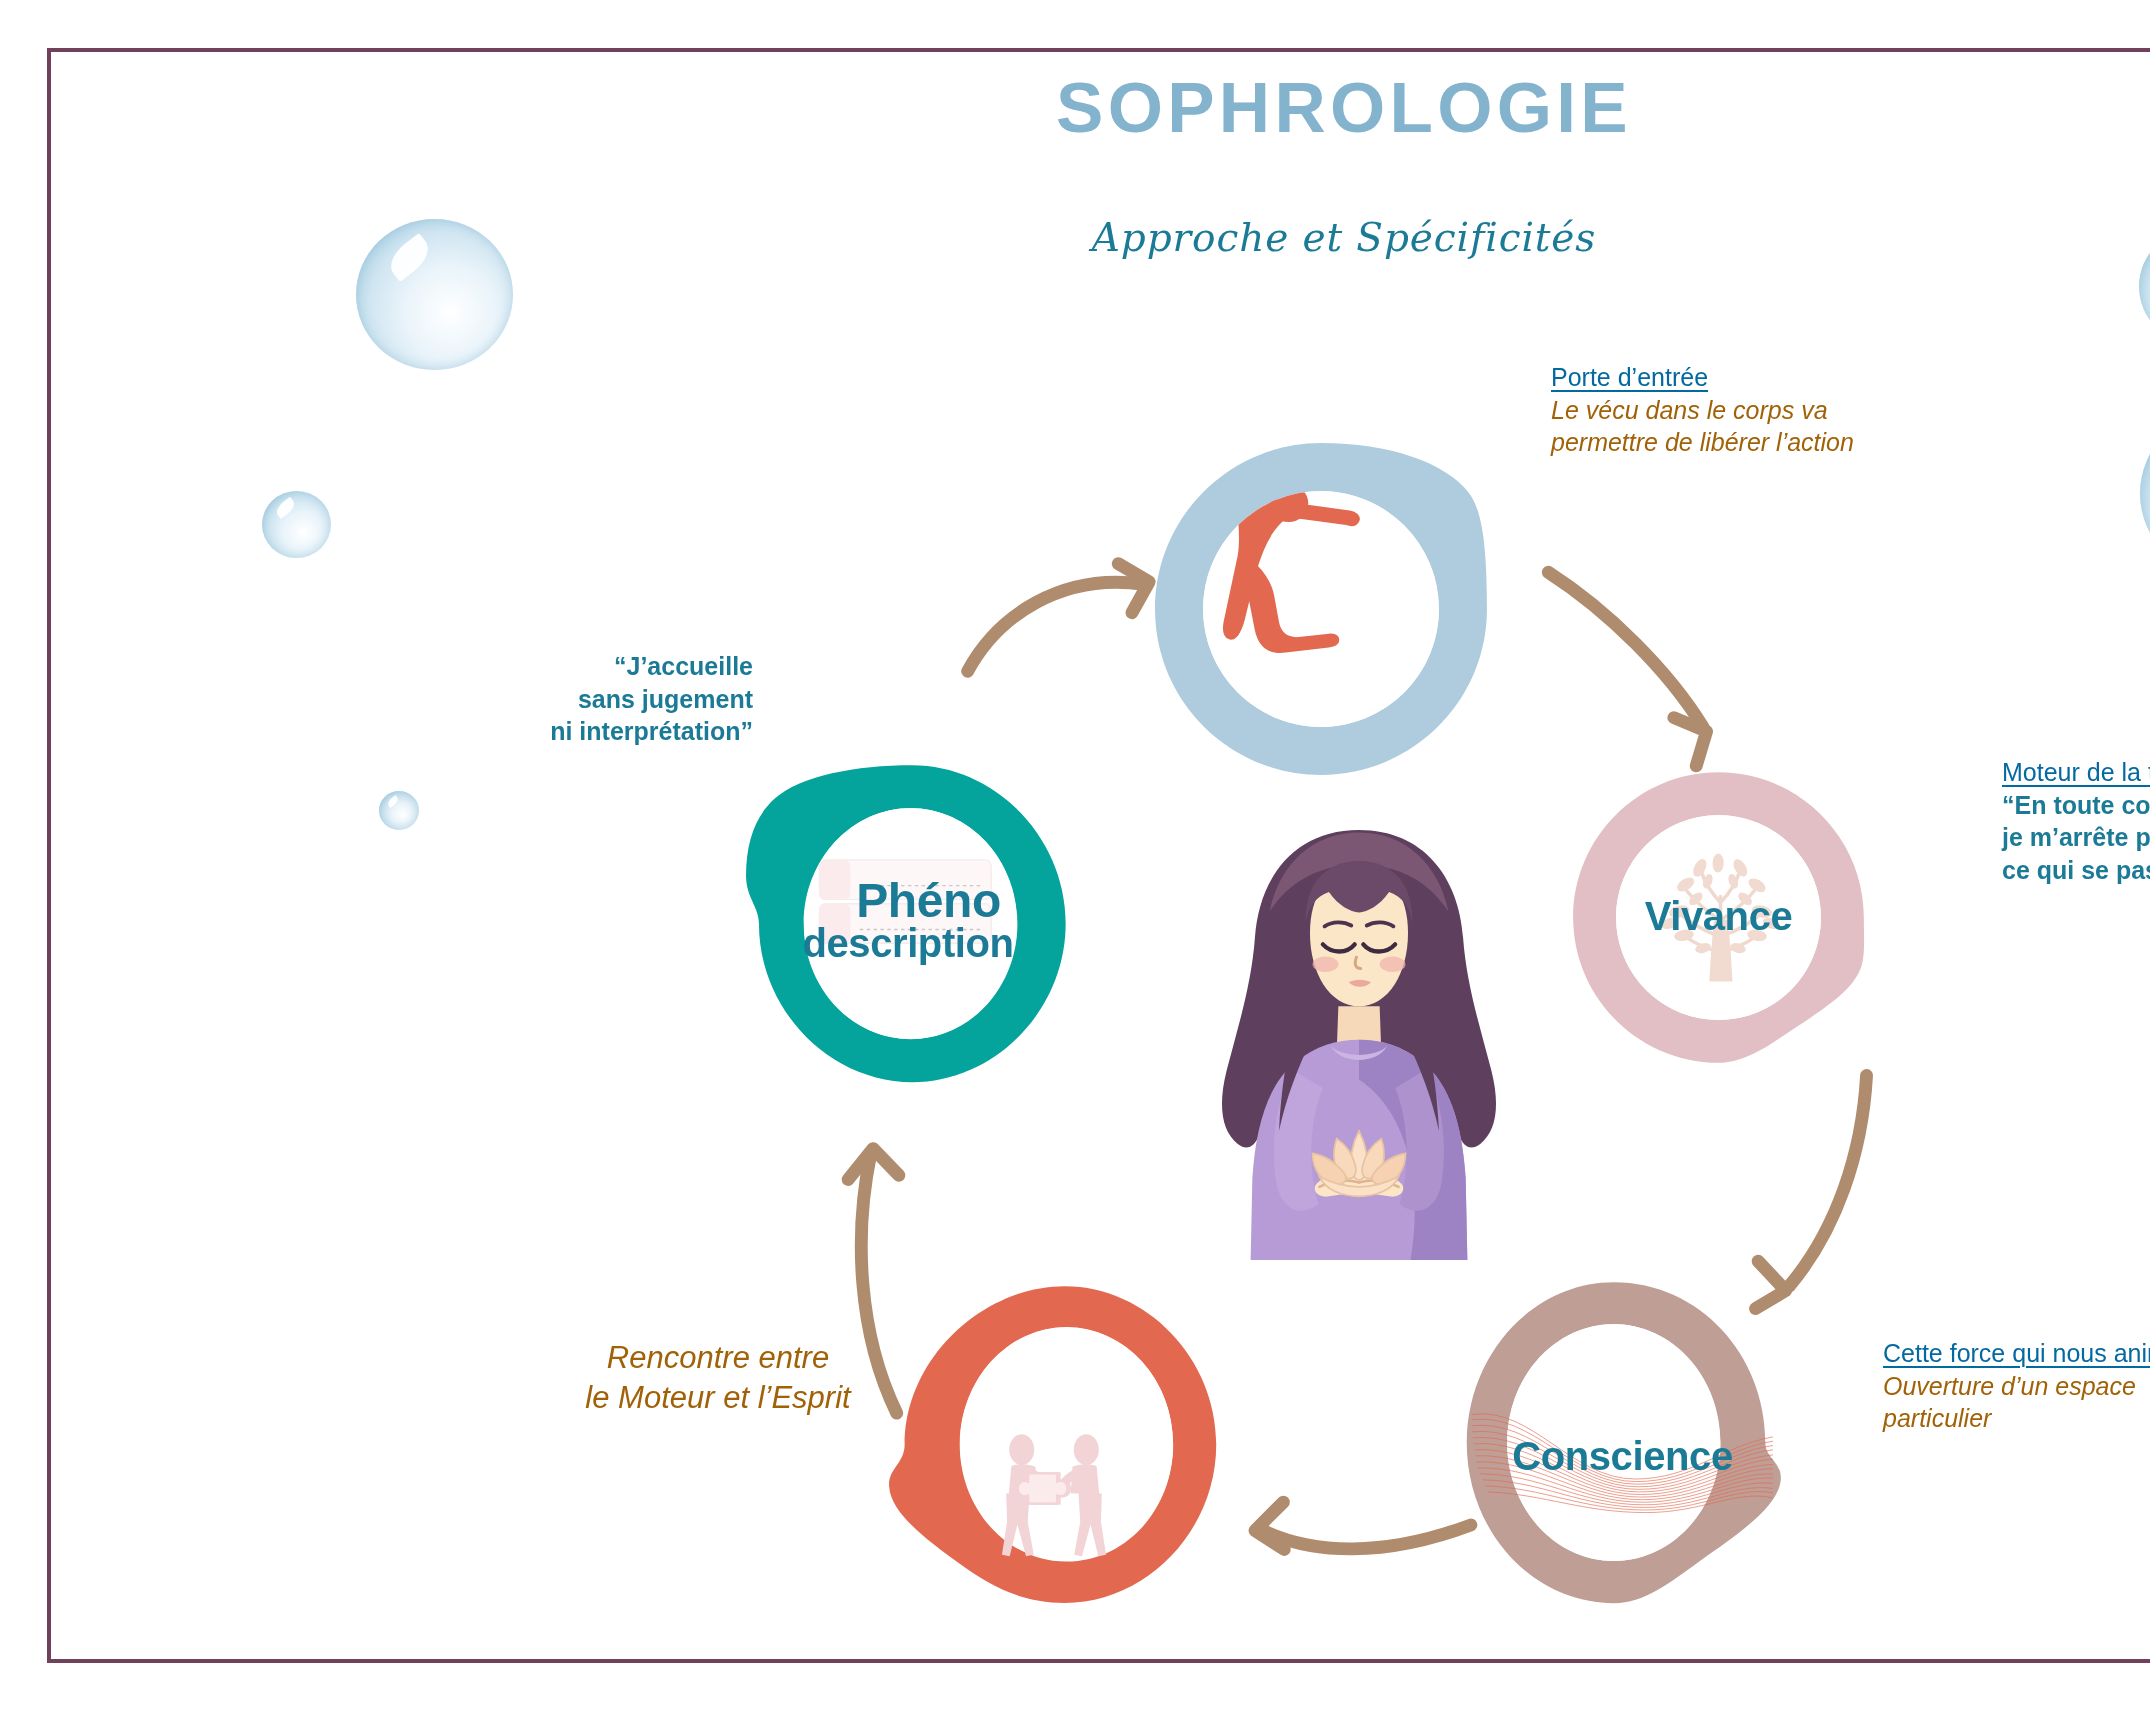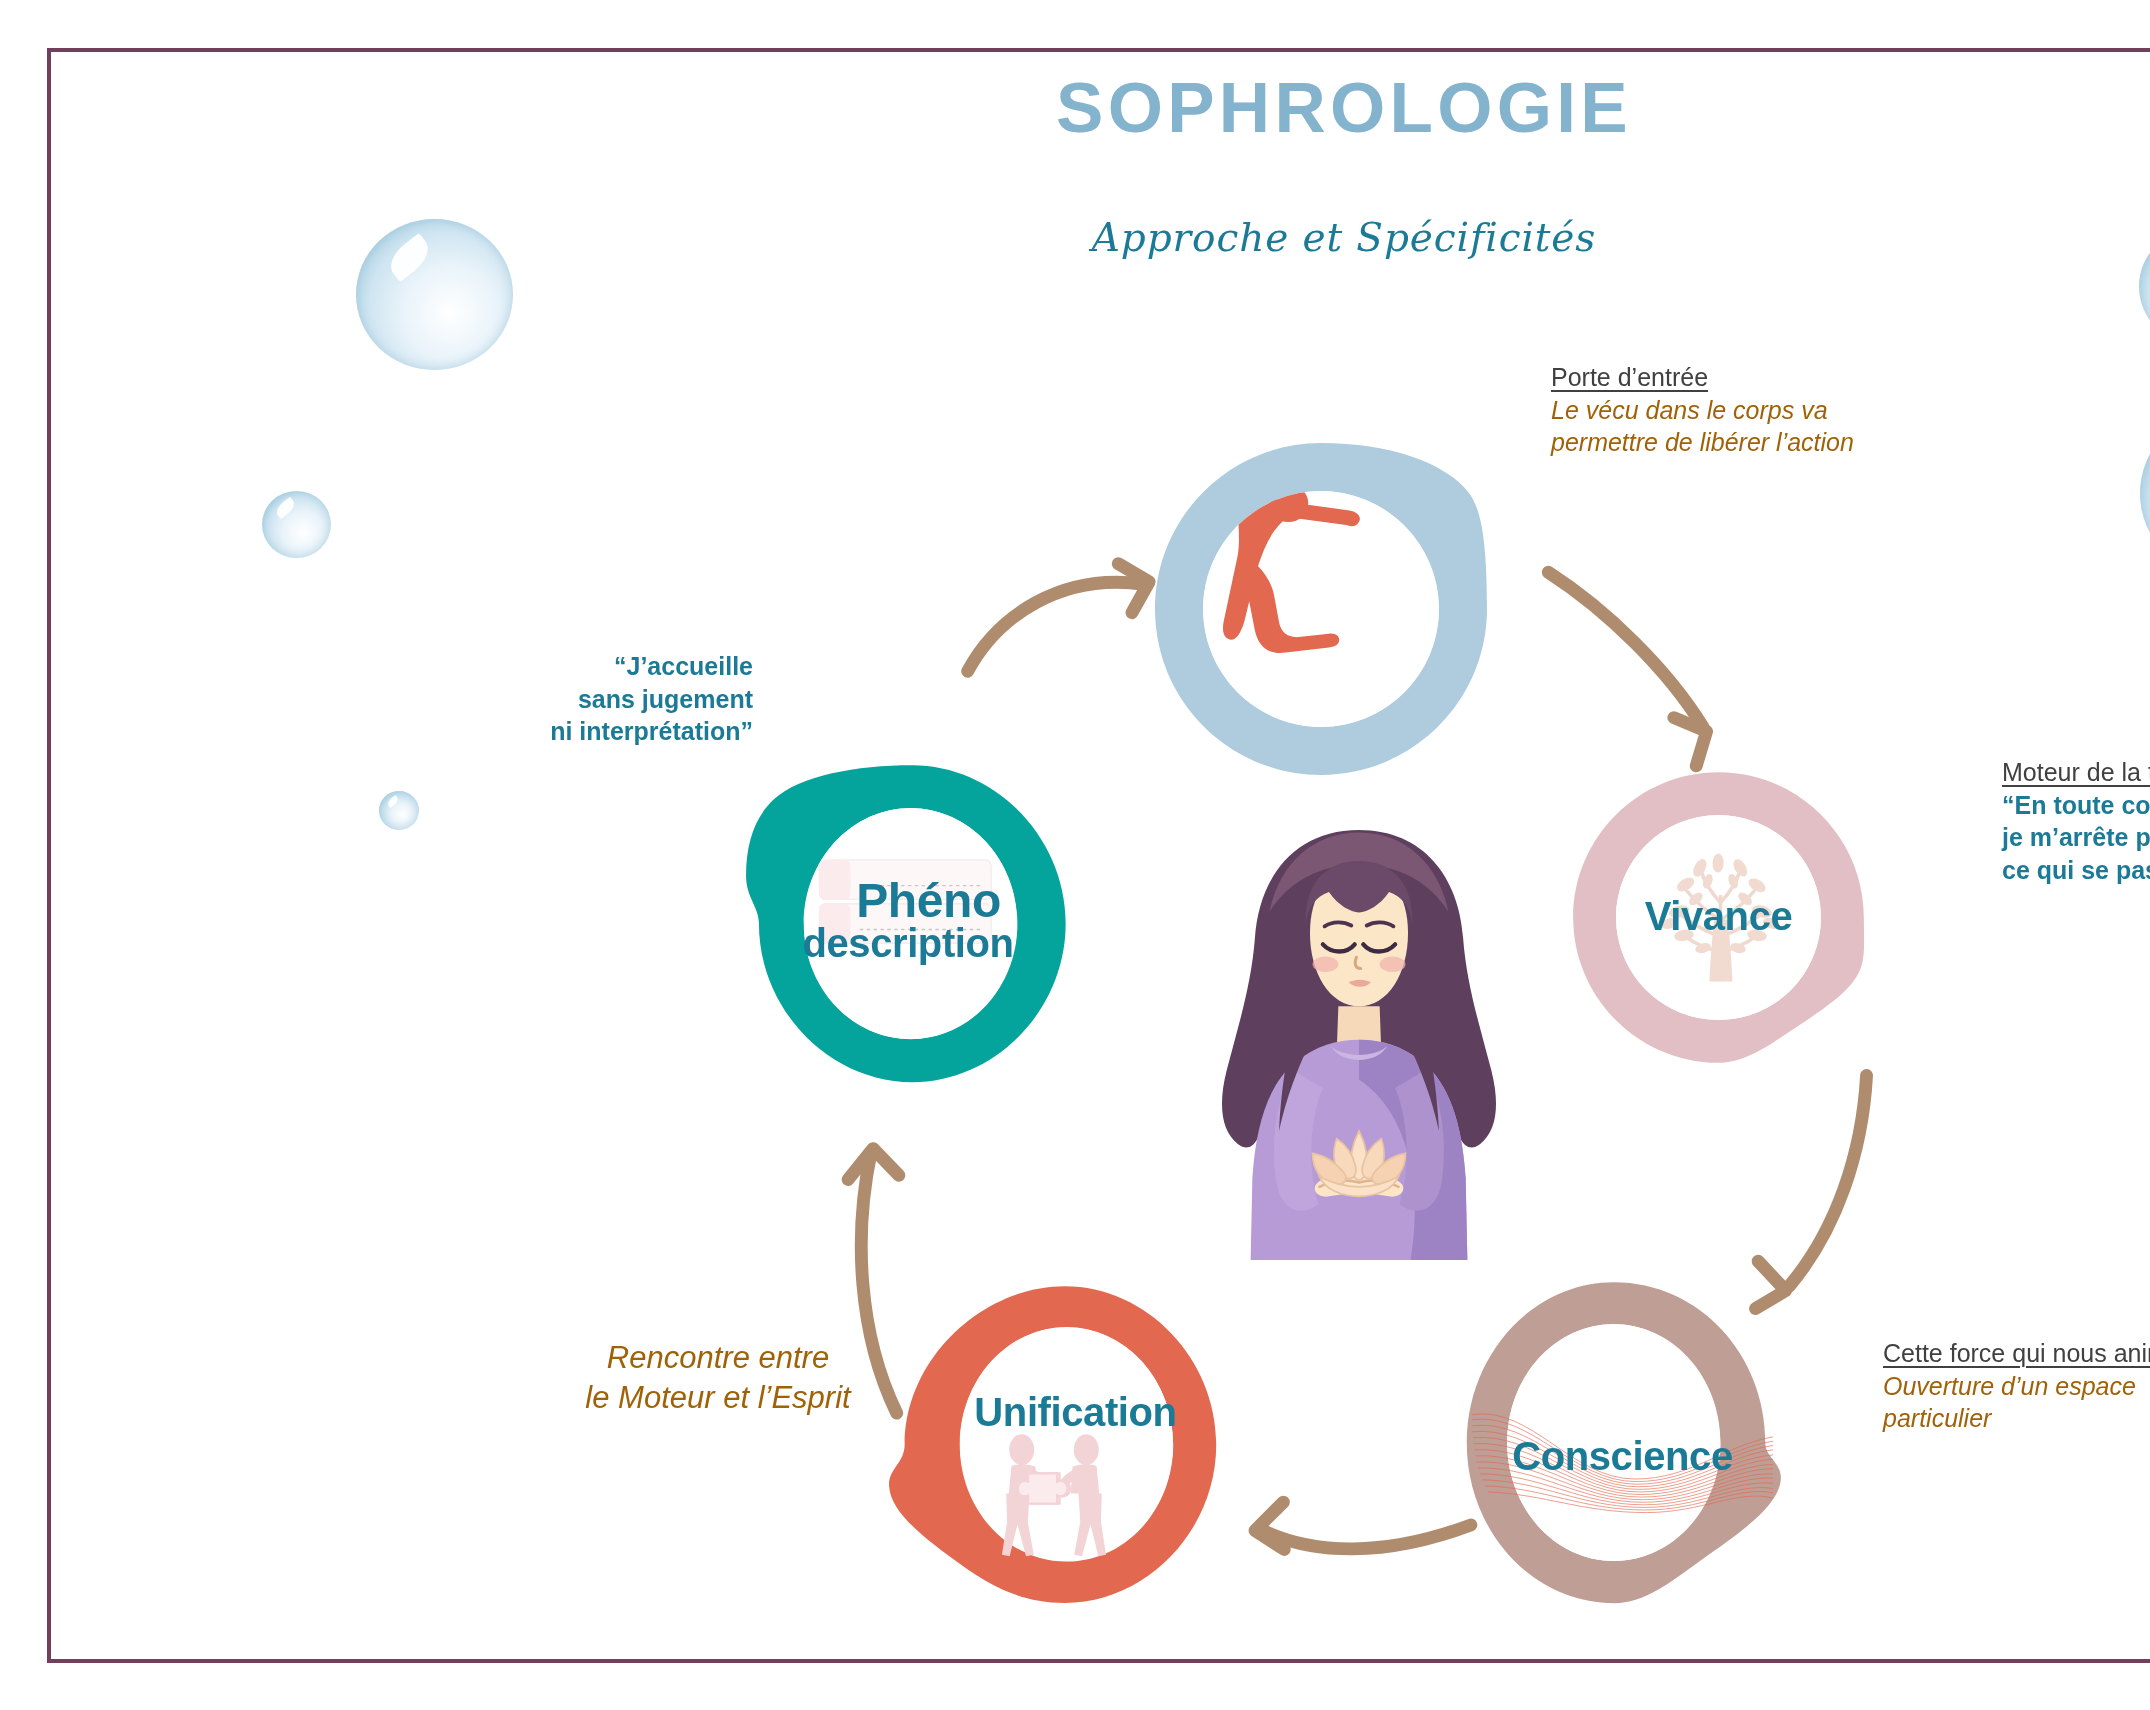--- a/index.html
+++ b/index.html
@@ -29,21 +29,21 @@
   
   .node{position:absolute;}
   .petal{position:absolute;inset:0;}
   .node .inner{position:absolute;border-radius:50%;background:#ffffff;overflow:hidden;}
   .node .label{position:absolute;width:100%;text-align:center;color:#1B7A96;
     font-weight:bold;line-height:1.02;letter-spacing:-0.4px;z-index:6;}
 
   
   .anno{position:absolute;line-height:1.30;}
   .anno .head{text-decoration:underline;text-underline-offset:3.9px;
-              text-decoration-thickness:2.2px;color:#404040;display:block;}
+              text-decoration-thickness:2.2px;color:#0369a1;display:block;}
   .anno .body-plum{color:#a16207;display:block;font-style:italic;}
   .anno .body-teal{color:#1B7A96;display:block;font-weight:bold;}
 
   
   #arrows{position:absolute;left:0;top:0;width:2688px;height:1711px;pointer-events:none;}
 
   
   #woman{position:absolute;}
 </style>
 </head>
@@ -231,21 +231,20 @@
                L500,494 Z"></path>
       <path d="M438,440 C418,452 402,470 392,492 L408,502 C418,484 430,470 444,460 Z"></path>
     </g>
     <g fill="#FBEBEC" stroke="#F2D3D6" stroke-width="4">
       <path d="M352,448 L402,448 L402,462 C412,458 420,464 420,474 C420,484 412,490 402,486
                L402,500 L352,500 L352,486 C342,490 334,484 334,474 C334,464 342,458 352,462 Z" transform="translate(0,18) scale(1.35) translate(-100,-130)"></path>
       <path d="M438,448 L388,448 L388,462 C378,458 370,464 370,474 C370,484 378,490 388,486
                L388,500 L438,500 L438,486 C448,490 456,484 456,474 C456,464 448,458 438,462 Z" transform="translate(0,18) scale(1.35) translate(-140,-130)"></path>
     </g>
   </svg>
-  <div class="label" style="top:111px;font-size:40px;padding-left:21.5px;">Unification</div>
 </div>
 
 <div class="node" style="left:740px;top:760px;width:336px;height:327px;">
   <svg class="petal" viewBox="0 0 780 760">
     <path d="M400,12 C592,12 756,180 756,380 C756,580 592,748 400,748
              C208,748 44,580 44,380 C44,340 14,320 14,268 C14,190 36,130 80,90
              C140,36 270,12 400,12 Z
              M396,112 C258,112 148,232 148,380 C148,528 258,648 396,648
              C534,648 644,528 644,380 C644,232 534,112 396,112 Z" fill="#04A49D"></path>
   </svg>

